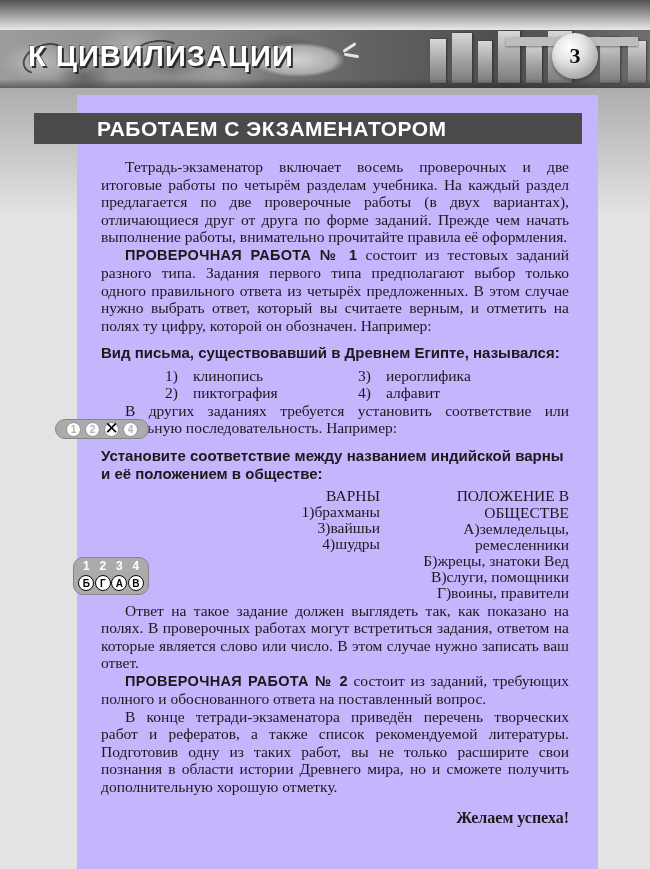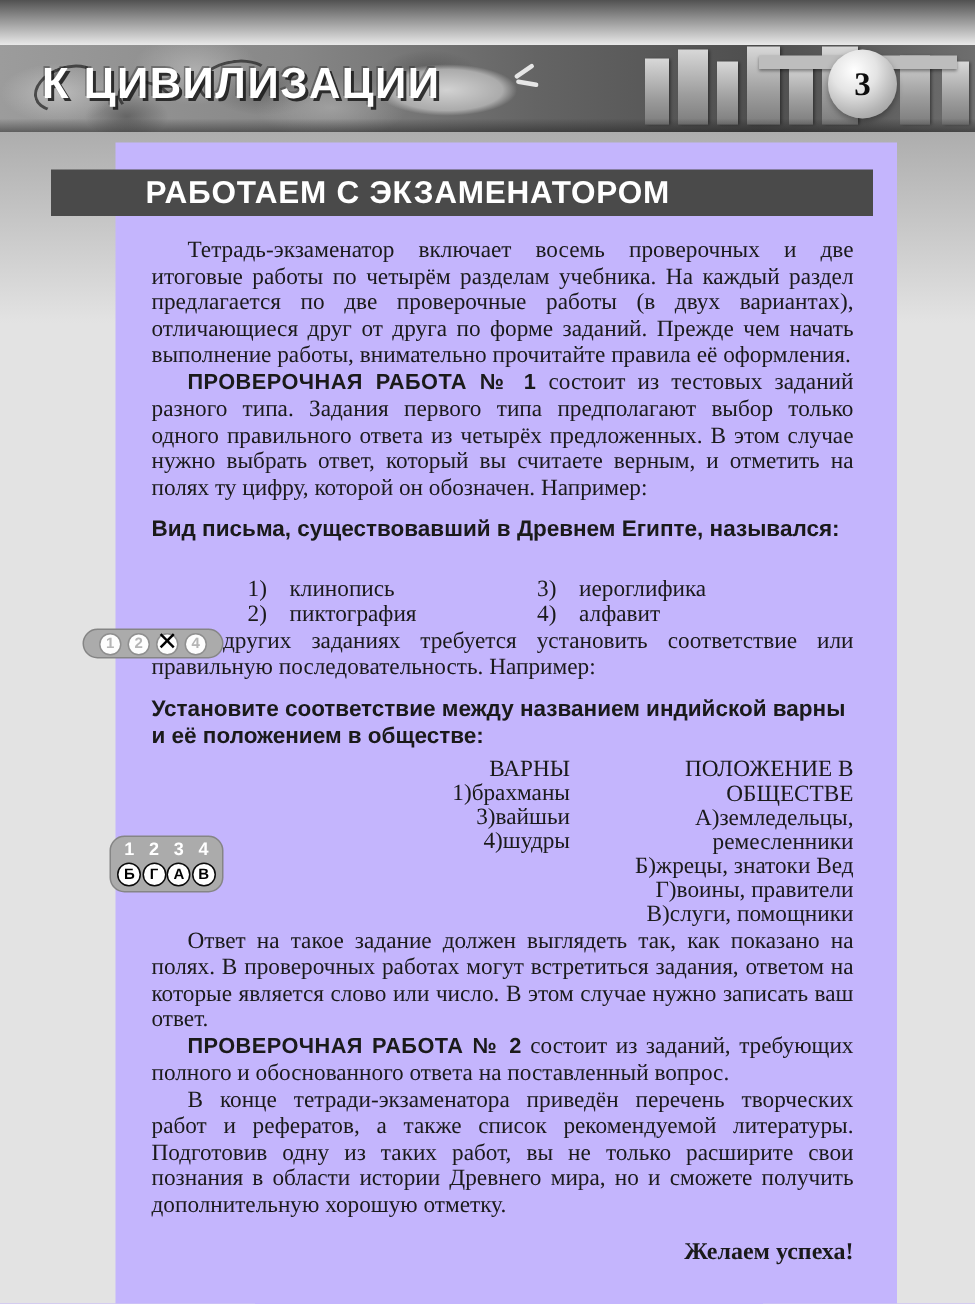--- a/index.html
+++ b/index.html
@@ -83,21 +83,21 @@
     font-size:15.5px;line-height:17.5px;text-align:justify;
   }
   p.body{margin:0;text-indent:24px;}
   .mt{margin-top:12px;}
   .bold-label{font-family:"Liberation Sans",sans-serif;font-weight:bold;font-size:14.5px;letter-spacing:.3px;}
   .q-heading{
     font-family:"Liberation Sans",sans-serif;font-weight:bold;font-size:15px;line-height:18.5px;
     text-align:left;margin:10px 0 0 0;
   }
   .options{
-    margin:21px 0 0 64px;display:grid;grid-template-columns:193px 1fr;
+    margin:4px 0 0 64px;display:grid;grid-template-columns:193px 1fr;
     line-height:17.5px;text-align:left;
   }
   .num{display:inline-block;min-width:28px;}
   .match-cols{
     margin:3px 0 0 82px;display:grid;grid-template-columns:197px 1fr;
     line-height:16.2px;text-align:right;
   }
   .col-header{line-height:17px;}
   .p5{margin-top:8px;}
   .p6{margin-top:13px;}
@@ -185,22 +185,22 @@
       <div>
         <div class="col-header">ВАРНЫ</div>
         <div><span class="num">1)</span><span>брахманы</span></div>
         <div><span class="num">3)</span><span>вайшьи</span></div>
         <div><span class="num">4)</span><span>шудры</span></div>
       </div>
       <div>
         <div class="col-header">ПОЛОЖЕНИЕ В ОБЩЕСТВЕ</div>
         <div><span class="num">А)</span><span>земледельцы, ремесленники</span></div>
         <div><span class="num">Б)</span><span>жрецы, знатоки Вед</span></div>
+        <div><span class="num">В)</span><span>слуги, помощники</span></div>
         <div><span class="num">Г)</span><span>воины, правители</span></div>
-        <div><span class="num">В)</span><span>слуги, помощники</span></div>
       </div>
     </div>
 
     <p class="body p5">Ответ на такое задание должен выглядеть так, как показано на полях. В проверочных работах могут встретиться задания, ответом на которые является слово или число. В этом случае нужно записать ваш ответ.</p>
 
     <p class="body p6"><span class="bold-label">ПРОВЕРОЧНАЯ РАБОТА № 2</span><span> состоит из заданий, требующих полного и обоснованного ответа на поставленный вопрос.</span></p>
 
     <p class="body">В конце тетради-экзаменатора приведён перечень творческих работ и рефератов, а также список рекомендуемой литературы. Подготовив одну из таких работ, вы не только расширите свои познания в области истории Древнего мира, но и сможете получить дополнительную хорошую отметку.</p>
 
     <div class="farewell">Желаем успеха!</div>

